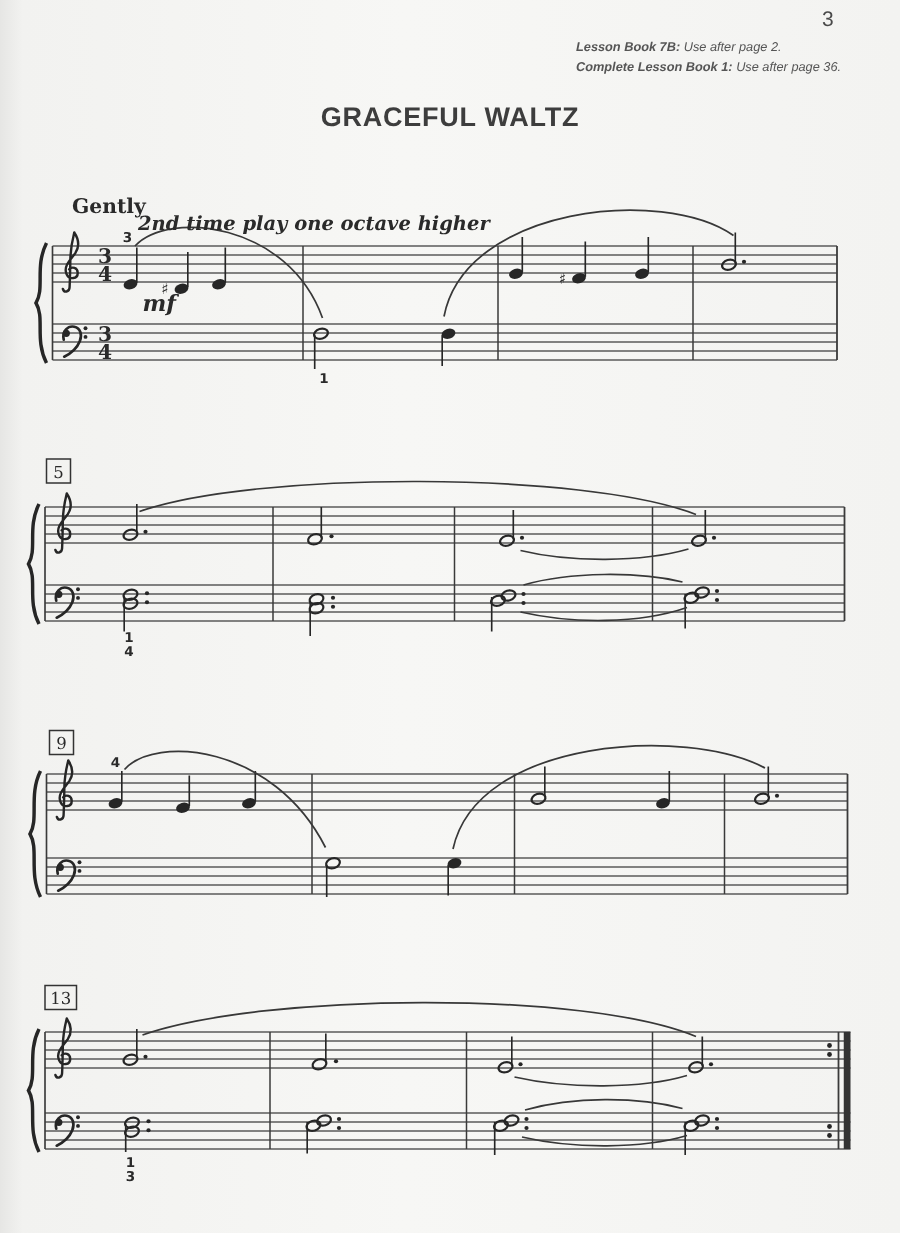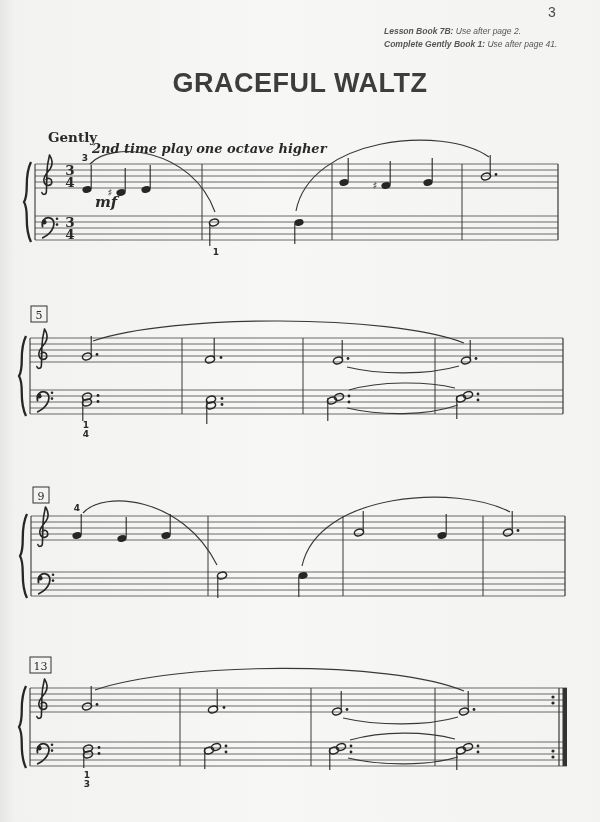--- a/index.html
+++ b/index.html
@@ -4,39 +4,39 @@
 <style>
   html,body{margin:0;padding:0;background:#d8d8d6;}
   .page{position:relative;width:600px;height:822px;overflow:hidden;
     background:linear-gradient(90deg,#e6e6e4 0%,#f2f2f0 2.5%,#f7f7f5 45%,#f3f3f1 100%);
     font-family:"Liberation Sans",sans-serif;}
   .pageno{position:absolute;top:4px;left:548px;font-size:14px;color:#4a4a4a;}
   .refs{position:absolute;top:25px;left:384px;font-size:8.5px;line-height:12.5px;
     color:#555;font-style:italic;white-space:nowrap;}
   .refs b{font-weight:bold;}
   .title{position:absolute;top:68px;left:0;width:100%;text-align:center;
-    font-weight:bold;font-size:27px;letter-spacing:.5px;color:#3d3d3d;}
+    font-weight:bold;font-size:18px;letter-spacing:.5px;color:#3d3d3d;}
   #score{position:absolute;left:0;top:0;}
   #score text{fill:#2a2a2a;}
   .t-tempo{font:bold 13.5px "DejaVu Serif",serif;}
   .t-direction{font:italic 13px "DejaVu Serif",serif;font-weight:600;}
   .t-dynamic{font:italic bold 15px "DejaVu Serif",serif;}
   .t-finger{font:bold 9px "DejaVu Sans",sans-serif;text-anchor:middle;}
   .t-ts{font:bold 13.5px "DejaVu Serif",serif;text-anchor:middle;}
   .t-label{font:11px "DejaVu Serif",serif;text-anchor:middle;}
   .t-sharp{font:10px "DejaVu Sans",sans-serif;text-anchor:middle;}
 </style>
 </head>
 <body>
 
 <div class="page">
   <div class="pageno">3</div>
   <div class="refs">
     <div><b>Lesson Book 7B:</b><span> Use after page 2.</span></div>
-    <div><b>Complete Gently Book 1:</b><span> Use after page 41.</span></div>
+    <div><b>Complete Lesson Book 1:</b><span> Use after page 36.</span></div>
   </div>
   <div class="title">GRACEFUL WALTZ</div>
   <svg id="score" width="600" height="822" viewBox="0 0 600 822">
       <g>
         <g>
           <line x1="35" y1="164" x2="558" y2="164" stroke="#5a5a5a" stroke-width="0.9"></line>
           <line x1="35" y1="170" x2="558" y2="170" stroke="#5a5a5a" stroke-width="0.9"></line>
           <line x1="35" y1="176" x2="558" y2="176" stroke="#5a5a5a" stroke-width="0.9"></line>
           <line x1="35" y1="182" x2="558" y2="182" stroke="#5a5a5a" stroke-width="0.9"></line>
           <line x1="35" y1="188" x2="558" y2="188" stroke="#5a5a5a" stroke-width="0.9"></line>

